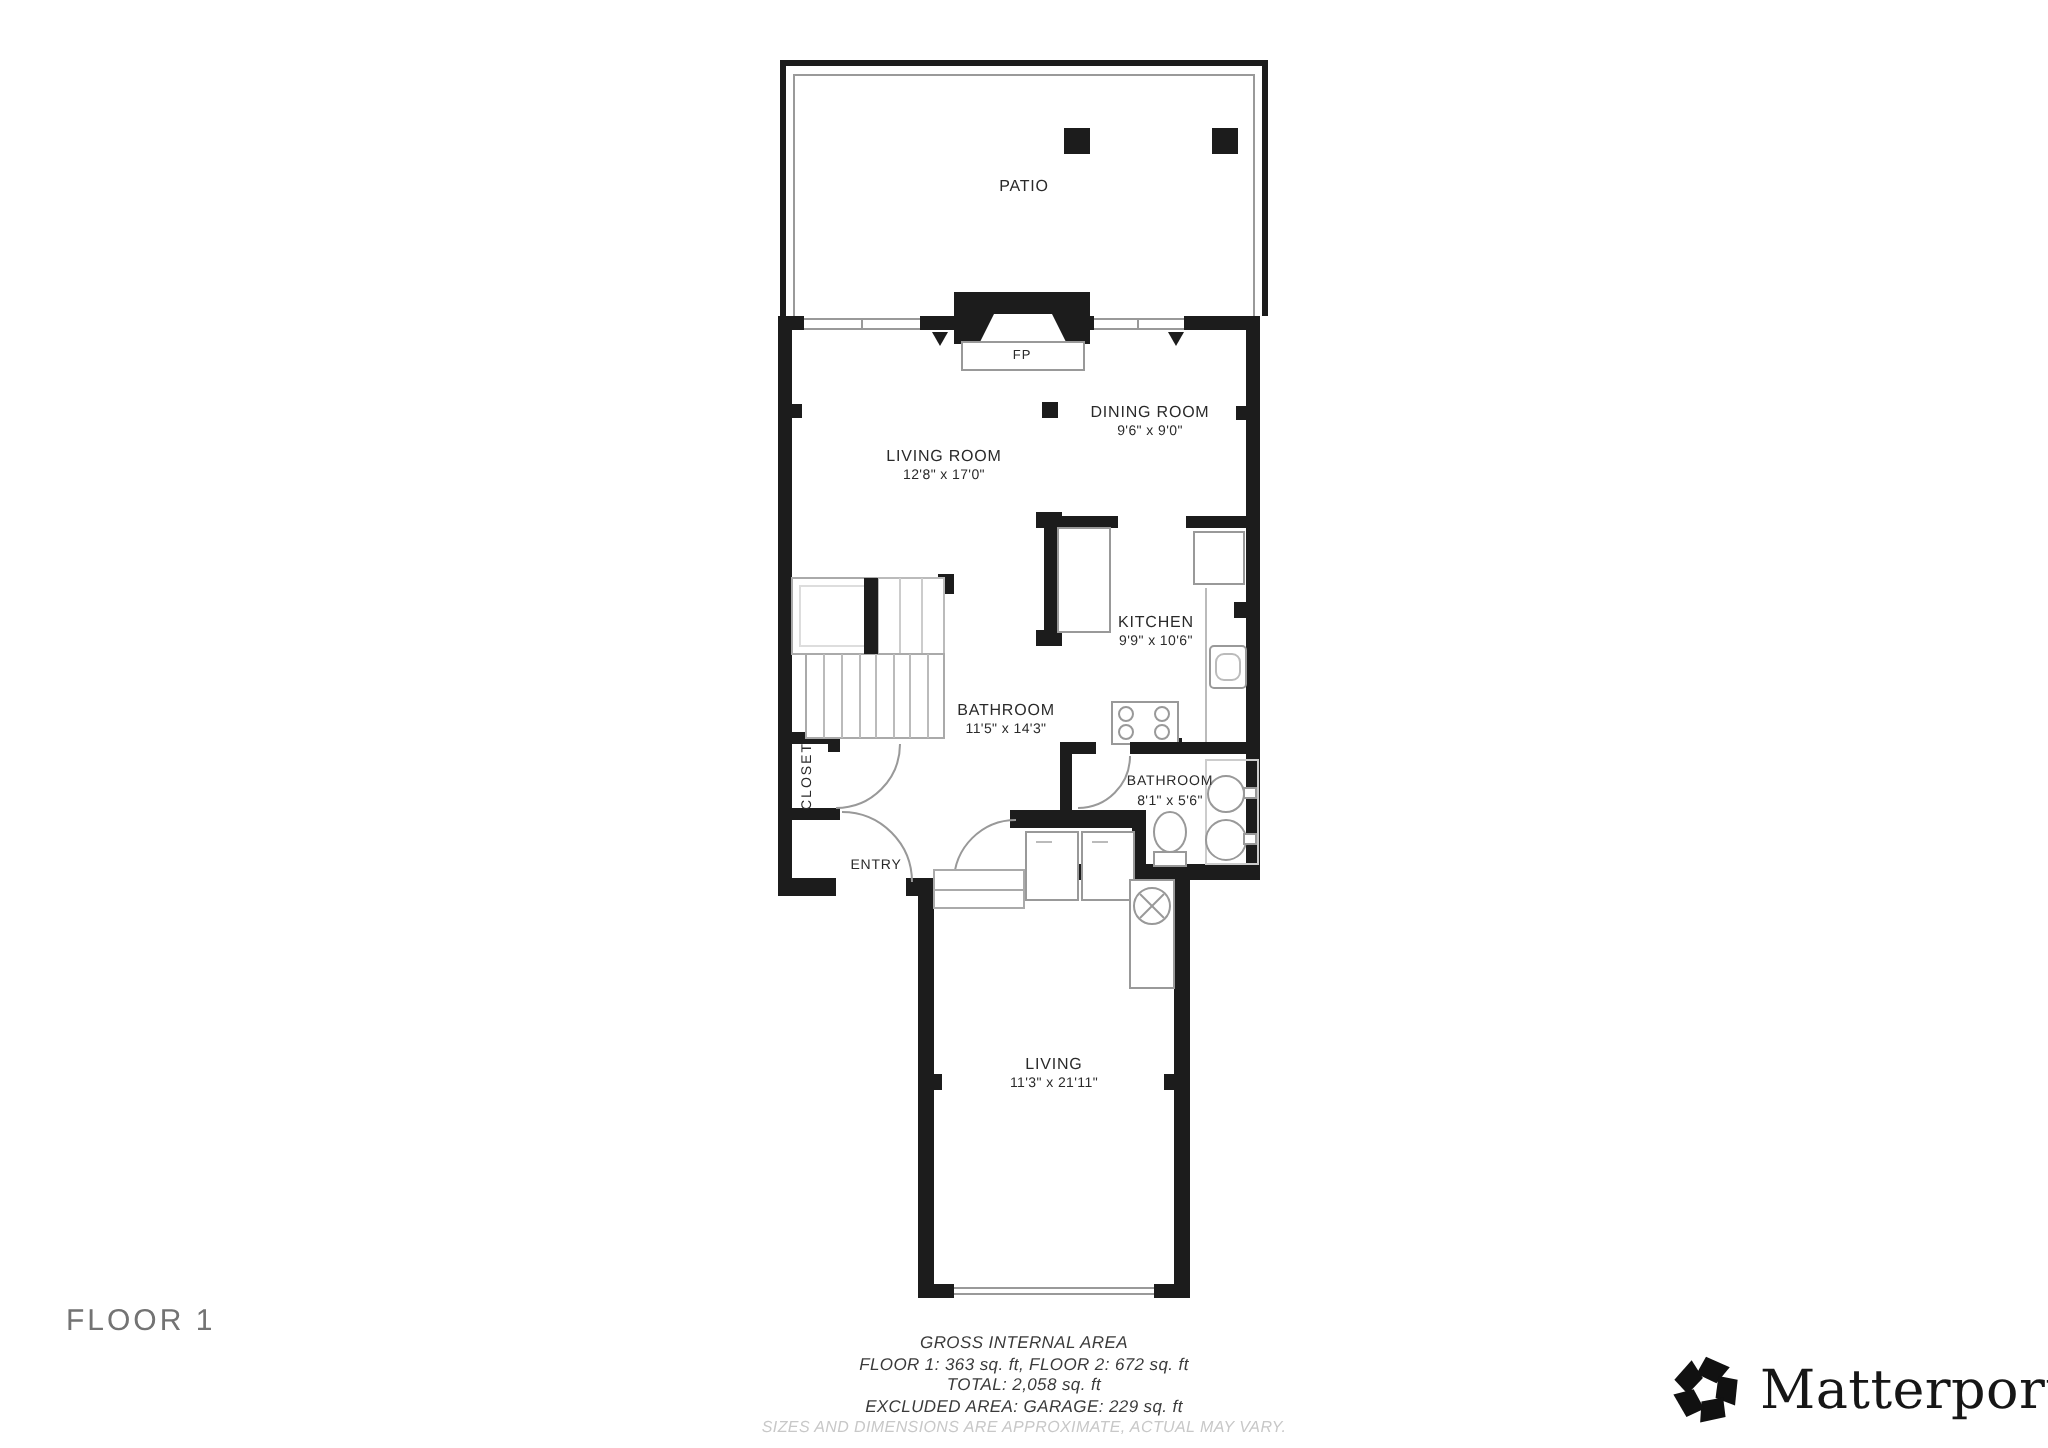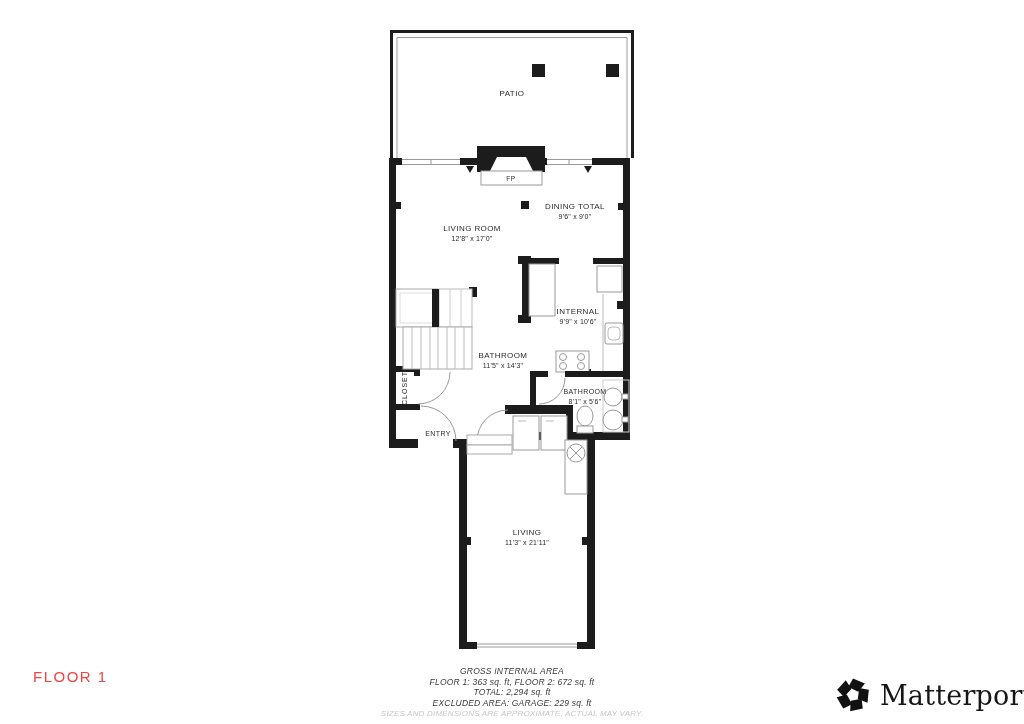--- a/index.html
+++ b/index.html
@@ -8,21 +8,21 @@
   #plan-svg{position:absolute;left:0;top:0;}
   .lbl{position:absolute;transform:translate(-50%,-50%);text-align:center;color:#2a2a2a;
        font-size:8px;letter-spacing:.4px;white-space:nowrap;line-height:9px;}
   .lbl .dims{display:block;font-size:7px;letter-spacing:.2px;margin-top:1px;}
   .lbl.small{font-size:7px;}
   .lbl.rot{transform:translate(-50%,-50%) rotate(-90deg);font-size:7px;letter-spacing:1px;}
   .lbl.fp{font-size:6.5px;letter-spacing:.5px;}
   #area-summary{position:absolute;left:512px;top:666px;transform:translateX(-50%);
         text-align:center;color:#3a3a3a;font-size:8.5px;line-height:10.5px;letter-spacing:.2px;font-style:italic;}
   #area-summary .disclaimer{color:#c8c8c8;font-size:8px;margin-top:1px;text-align:right;}
-  #floor-indicator{position:absolute;left:33px;top:668px;font-size:15px;color:#ef4444;
+  #floor-indicator{position:absolute;left:33px;top:652px;font-size:15px;color:#737373;
         letter-spacing:1.5px;}
   #brand{position:absolute;left:834px;top:676px;display:flex;align-items:center;}
   #brand .word{font-family:"DejaVu Serif","Liberation Serif",serif;font-size:27px;color:#161616;
         margin-left:8px;letter-spacing:.2px;}
 </style>
 </head>
 <body>
 
 <div id="stage">
 
@@ -178,25 +178,25 @@
   </svg>
 
   <div class="lbl" style="left:512px;top:93px">
     <span>PATIO</span>
   </div>
   <div class="lbl" style="left:472px;top:233px">
     <span>LIVING ROOM</span>
     <span class="dims">12'8" x 17'0"</span>
   </div>
   <div class="lbl" style="left:575px;top:211px">
-    <span>DINING TOTAL</span>
+    <span>DINING ROOM</span>
     <span class="dims">9'6" x 9'0"</span>
   </div>
   <div class="lbl" style="left:578px;top:316px">
-    <span>INTERNAL</span>
+    <span>KITCHEN</span>
     <span class="dims">9'9" x 10'6"</span>
   </div>
   <div class="lbl" style="left:503px;top:360px">
     <span>BATHROOM</span>
     <span class="dims">11'5" x 14'3"</span>
   </div>
   <div class="lbl rot" style="left:404px;top:388px">
     <span>CLOSET</span>
   </div>
   <div class="lbl small" style="left:438px;top:433px">
@@ -210,21 +210,21 @@
     <span>LIVING</span>
     <span class="dims">11'3" x 21'11"</span>
   </div>
   <div class="lbl fp" style="left:511px;top:178px">
     <span>FP</span>
   </div>
 
   <div id="area-summary">
     <div>GROSS INTERNAL AREA</div>
     <div>FLOOR 1: 363 sq. ft, FLOOR 2: 672 sq. ft</div>
-    <div>TOTAL: 2,294 sq. ft</div>
+    <div>TOTAL: 2,058 sq. ft</div>
     <div>EXCLUDED AREA: GARAGE: 229 sq. ft</div>
     <div class="disclaimer">SIZES AND DIMENSIONS ARE APPROXIMATE, ACTUAL MAY VARY.</div>
   </div>
 
   <div id="floor-indicator">FLOOR 1</div>
 
   <div id="brand">
     <svg width="38" height="38" viewBox="0 0 40 40">
       <g fill="#111111">
         <polygon points="20,2.5 32.5,8 25.5,16.5 15,11.5"></polygon>

